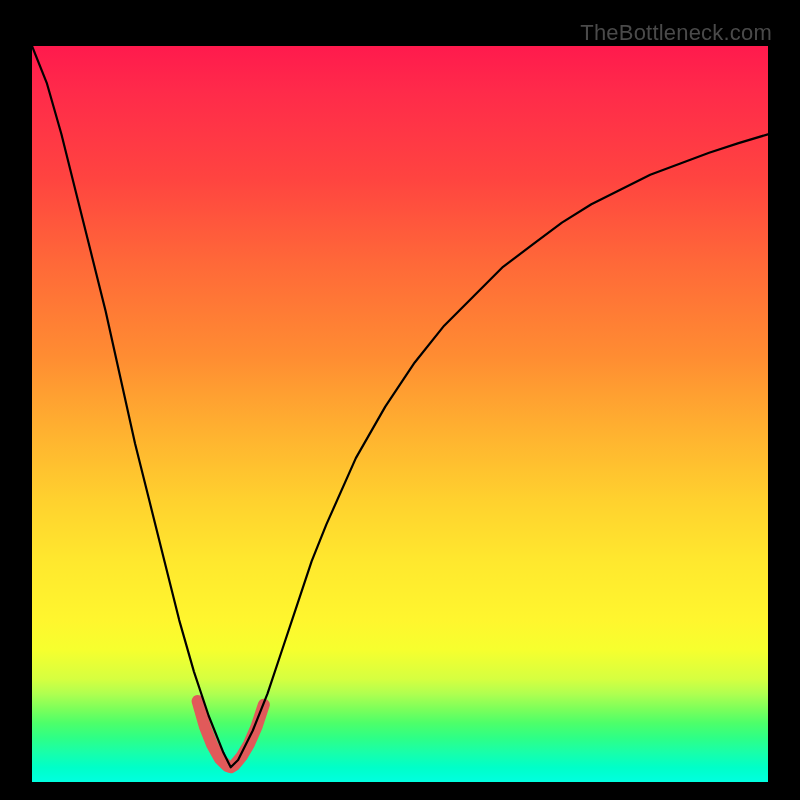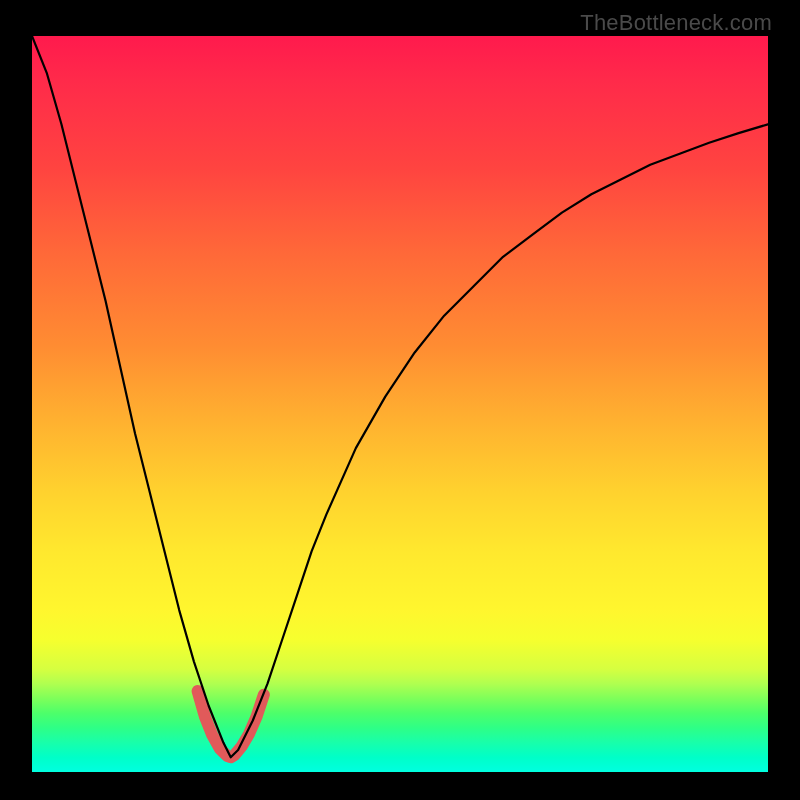--- a/index.html
+++ b/index.html
@@ -6,21 +6,21 @@
     margin: 0;
     padding: 0;
     width: 800px;
     height: 800px;
     background: #000;
     font-family: Arial, Helvetica, sans-serif;
     overflow: hidden;
   }
   .frame {
     position: absolute;
-    top: 4px;
+    top: 14px;
     left: 0;
     width: 800px;
     height: 664px;
     background: #000;
   }
   .plot {
     position: absolute;
     top: 32px;
     left: 32px;
     width: 736px;

